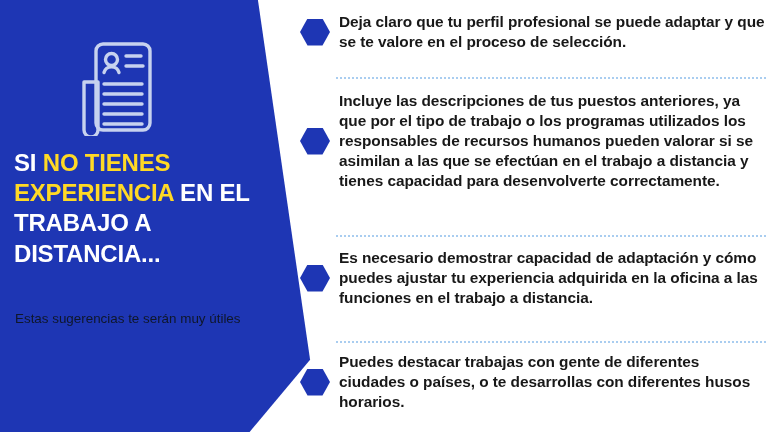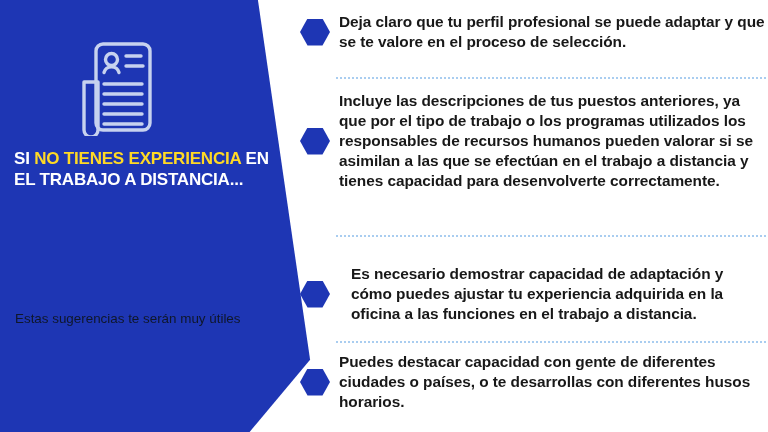--- a/index.html
+++ b/index.html
@@ -43,21 +43,21 @@
   }
   .cv-icon svg { display: block; width: 100%; height: 100%; }
 
   
   .headline {
     position: absolute;
     left: 14px;
     top: 148px;
     width: 262px;
     z-index: 3;
-    font-size: 17px;
+    font-size: 24px;
     line-height: 1.26;
     font-weight: bold;
     letter-spacing: -0.2px;
     color: #ffffff;
     text-transform: uppercase;
   }
   .headline .hl-accent { color: #ffd925; }
 
   
   .subtitle {
@@ -101,21 +101,21 @@
     font-size: 15.4px;
     line-height: 1.30;
     font-weight: bold;
     color: #181818;
     letter-spacing: -0.05px;
   }
 
   
   #tip-1 { top: 12px; }
   #tip-2 { top: 91px; }
-  #tip-3 { top: 264px; gap: 12px; }
+  #tip-3 { top: 248px; }
   #tip-4 { top: 352px; }
 
   
   .sep {
     position: absolute;
     left: 336px;
     width: 430px;
     height: 2px;
     border-top: 2px dotted #a9cdf0;
     z-index: 2;
@@ -178,17 +178,17 @@
       <span class="tip-text">Incluye las descripciones de tus puestos anteriores, ya que por el tipo de trabajo o los programas utilizados los responsables de recursos humanos pueden valorar si se asimilan a las que se efectúan  en el trabajo a distancia y tienes capacidad para desenvolverte correctamente.</span>
     </div>
 
     <div class="tip" id="tip-3">
       <span class="tip-bullet"></span>
       <span class="tip-text">Es necesario demostrar capacidad de adaptación y cómo puedes ajustar tu experiencia adquirida en la oficina a las funciones en el trabajo a distancia.</span>
     </div>
 
     <div class="tip" id="tip-4">
       <span class="tip-bullet"></span>
-      <span class="tip-text">Puedes destacar capacidad con gente de diferentes ciudades o países, o te desarrollas con diferentes husos horarios.</span>
+      <span class="tip-text">Puedes destacar trabajas con gente de diferentes ciudades o países, o te desarrollas con diferentes husos horarios.</span>
     </div>
 
   </div>
 </div>
 
 </body></html>

